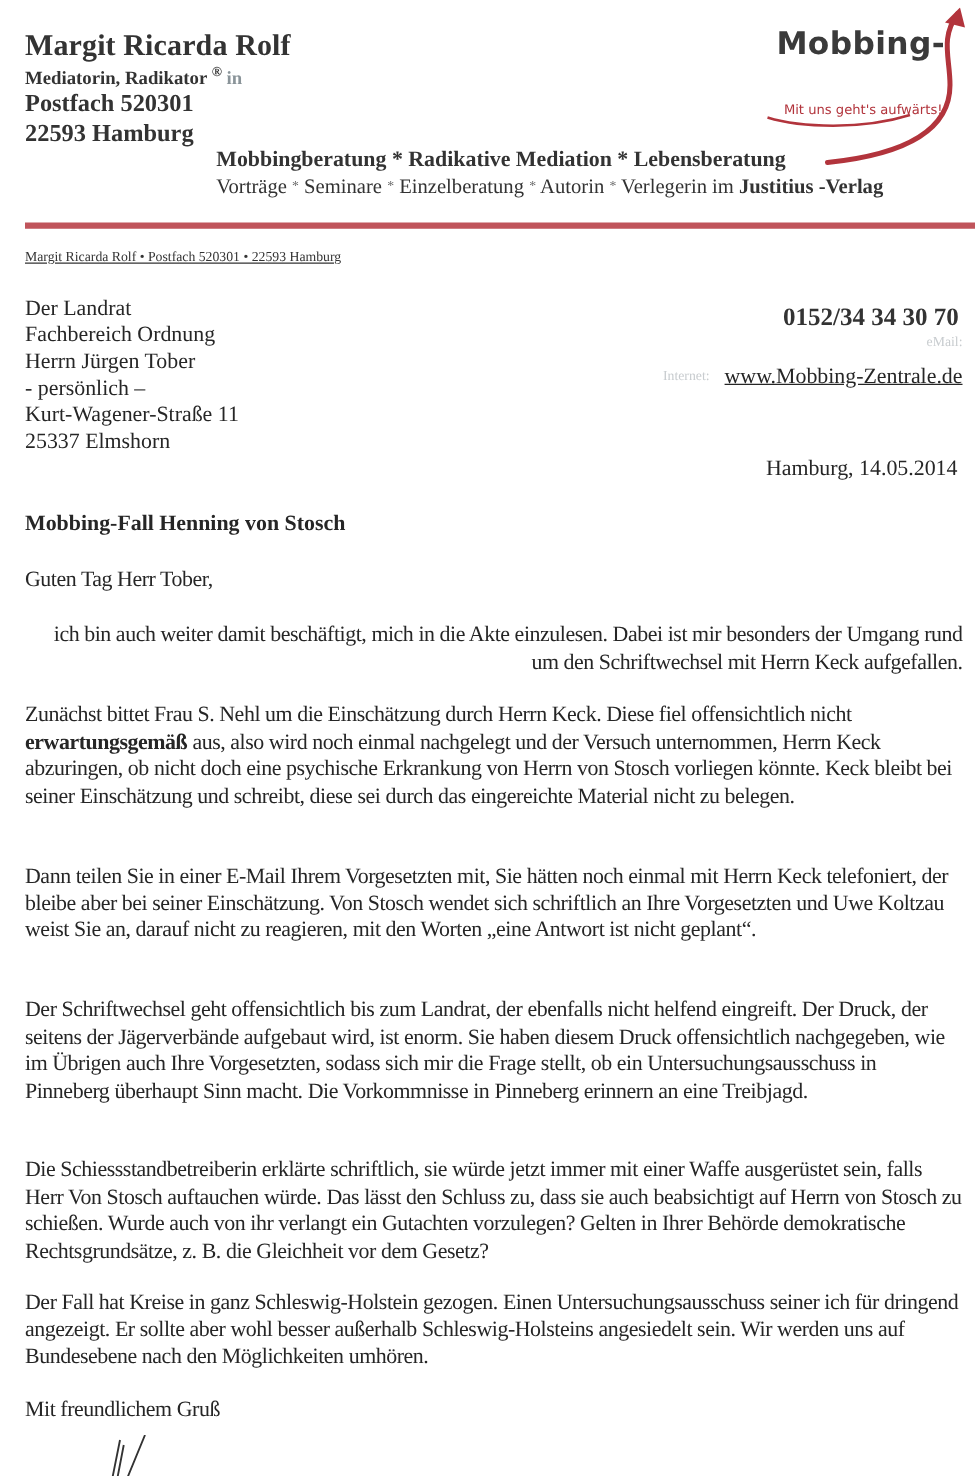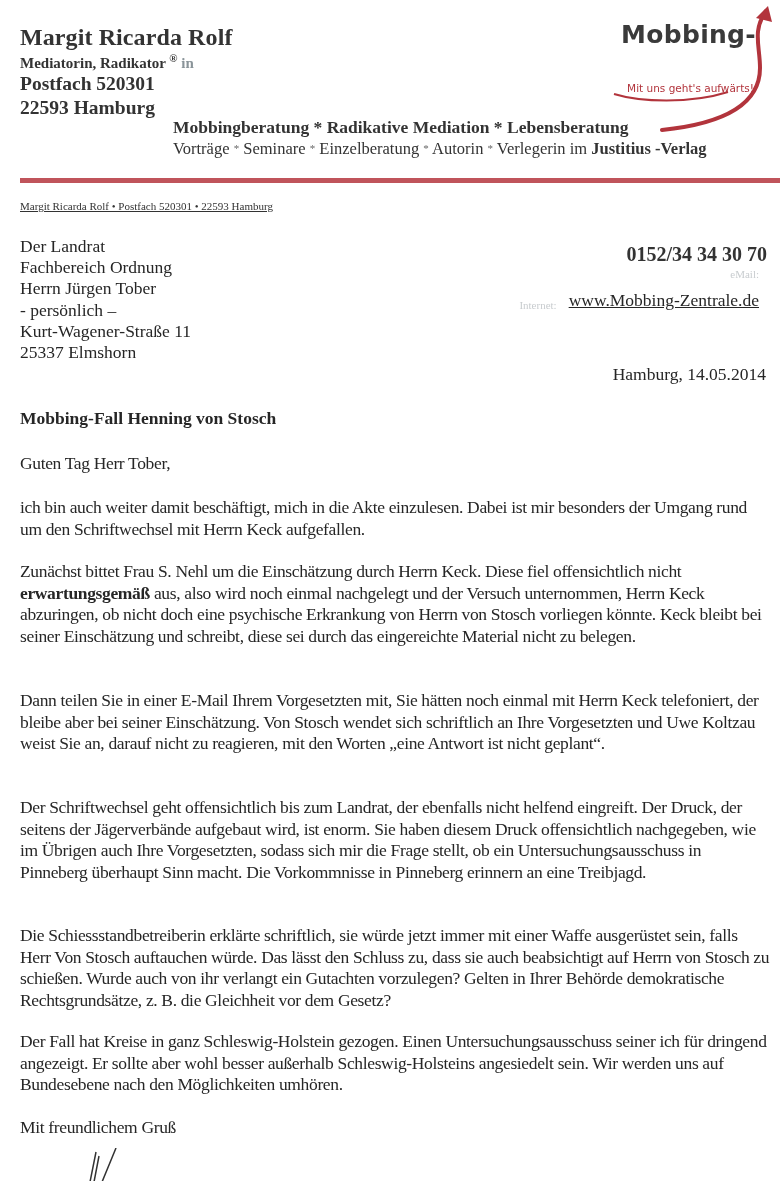--- a/index.html
+++ b/index.html
@@ -18,21 +18,21 @@
   .logo-text2 { position: absolute; right: 26px; top: 43px; font-family: "DejaVu Sans", sans-serif; font-weight: bold; font-size: 25px; color: #3a3a3a; letter-spacing: 1px; }
   .logo-tag { position: absolute; right: 26px; top: 76px; font-family: "DejaVu Sans", sans-serif; font-size: 10.5px; color: #b2343c; }
   .services1 { left: 173px; top: 117px; font-size: 17.5px; font-weight: bold; color: #333; }
   .services2 { left: 173px; top: 139px; font-size: 16.5px; color: #333; white-space: nowrap; }
   .services2 .star { font-size: 11px; color: #666; vertical-align: 2px; }
   .services2 .verlag { font-weight: bold; }
   .red-rule { left: 20px; top: 178px; width: 760px; height: 5px; background: #c0545b; }
   .return-addr { left: 20px; top: 200px; font-size: 11px; text-decoration: underline; color: #333; }
   .recipient { left: 20px; top: 236px; font-size: 17.5px; line-height: 21.2px; color: #262626; }
   .phone { right: 13px; top: 243px; font-size: 20px; font-weight: bold; color: #333; }
-  .contact-row { right: 21px; font-size: 17.5px; display: flex; align-items: flex-end; gap: 12px; }
+  .contact-row { right: 10px; font-size: 17.5px; display: flex; align-items: center; gap: 12px; }
   .contact-label { font-size: 11px; color: #c8cccf; }
   .email-link { color: #b2343c; text-decoration: underline; }
   .email-link b { font-weight: bold; }
   .web-link { color: #262626; text-decoration: underline; }
   .date { right: 14px; top: 364px; font-size: 17.5px; color: #262626; }
   .subject { left: 20px; top: 408px; font-size: 17.5px; font-weight: bold; color: #262626; }
   .body-text { left: 20px; width: 750px; font-size: 17.5px; line-height: 21.6px; color: #262626; letter-spacing: -0.35px; }
   .para { margin: 0; }
   .signature { left: 86px; top: 1148px; width: 40px; height: 34px; }
 </style>
@@ -93,21 +93,21 @@
   <span class="contact-label">Internet:</span>
   <a class="web-link">www.Mobbing-Zentrale.de</a>
 </div>
 
 <div class="abs date">Hamburg, 14.05.2014</div>
 
 <div class="abs subject">Mobbing-Fall Henning von Stosch</div>
 
 <div class="abs body-text" style="top:453px;">Guten Tag Herr Tober,</div>
 
-<div class="abs body-text" style="top:497px;">
+<div class="abs body-text" style="top:497px;text-align:right;">
   <p class="para">ich bin auch weiter damit beschäftigt, mich in die Akte einzulesen. Dabei ist mir besonders der Umgang rund um den Schriftwechsel mit Herrn Keck aufgefallen.</p>
 </div>
 
 <div class="abs body-text" style="top:561px;">
   <p class="para"><span>Zunächst bittet Frau S. Nehl um die Einschätzung durch Herrn Keck. Diese fiel offensichtlich nicht </span><b>erwartungsgemäß</b><span> aus, also wird noch einmal nachgelegt und der Versuch unternommen, Herrn Keck abzuringen, ob nicht doch eine psychische Erkrankung von Herrn von Stosch vorliegen könnte. Keck bleibt bei seiner Einschätzung und schreibt, diese sei durch das eingereichte Material nicht zu belegen.</span></p>
 </div>
 
 <div class="abs body-text" style="top:690px;">
   <p class="para">Dann teilen Sie in einer E-Mail Ihrem Vorgesetzten mit, Sie hätten noch einmal mit Herrn Keck telefoniert, der bleibe aber bei seiner Einschätzung. Von Stosch wendet sich schriftlich an Ihre Vorgesetzten und Uwe Koltzau weist Sie an, darauf nicht zu reagieren, mit den Worten „eine Antwort ist nicht geplant“.</p>
 </div>

